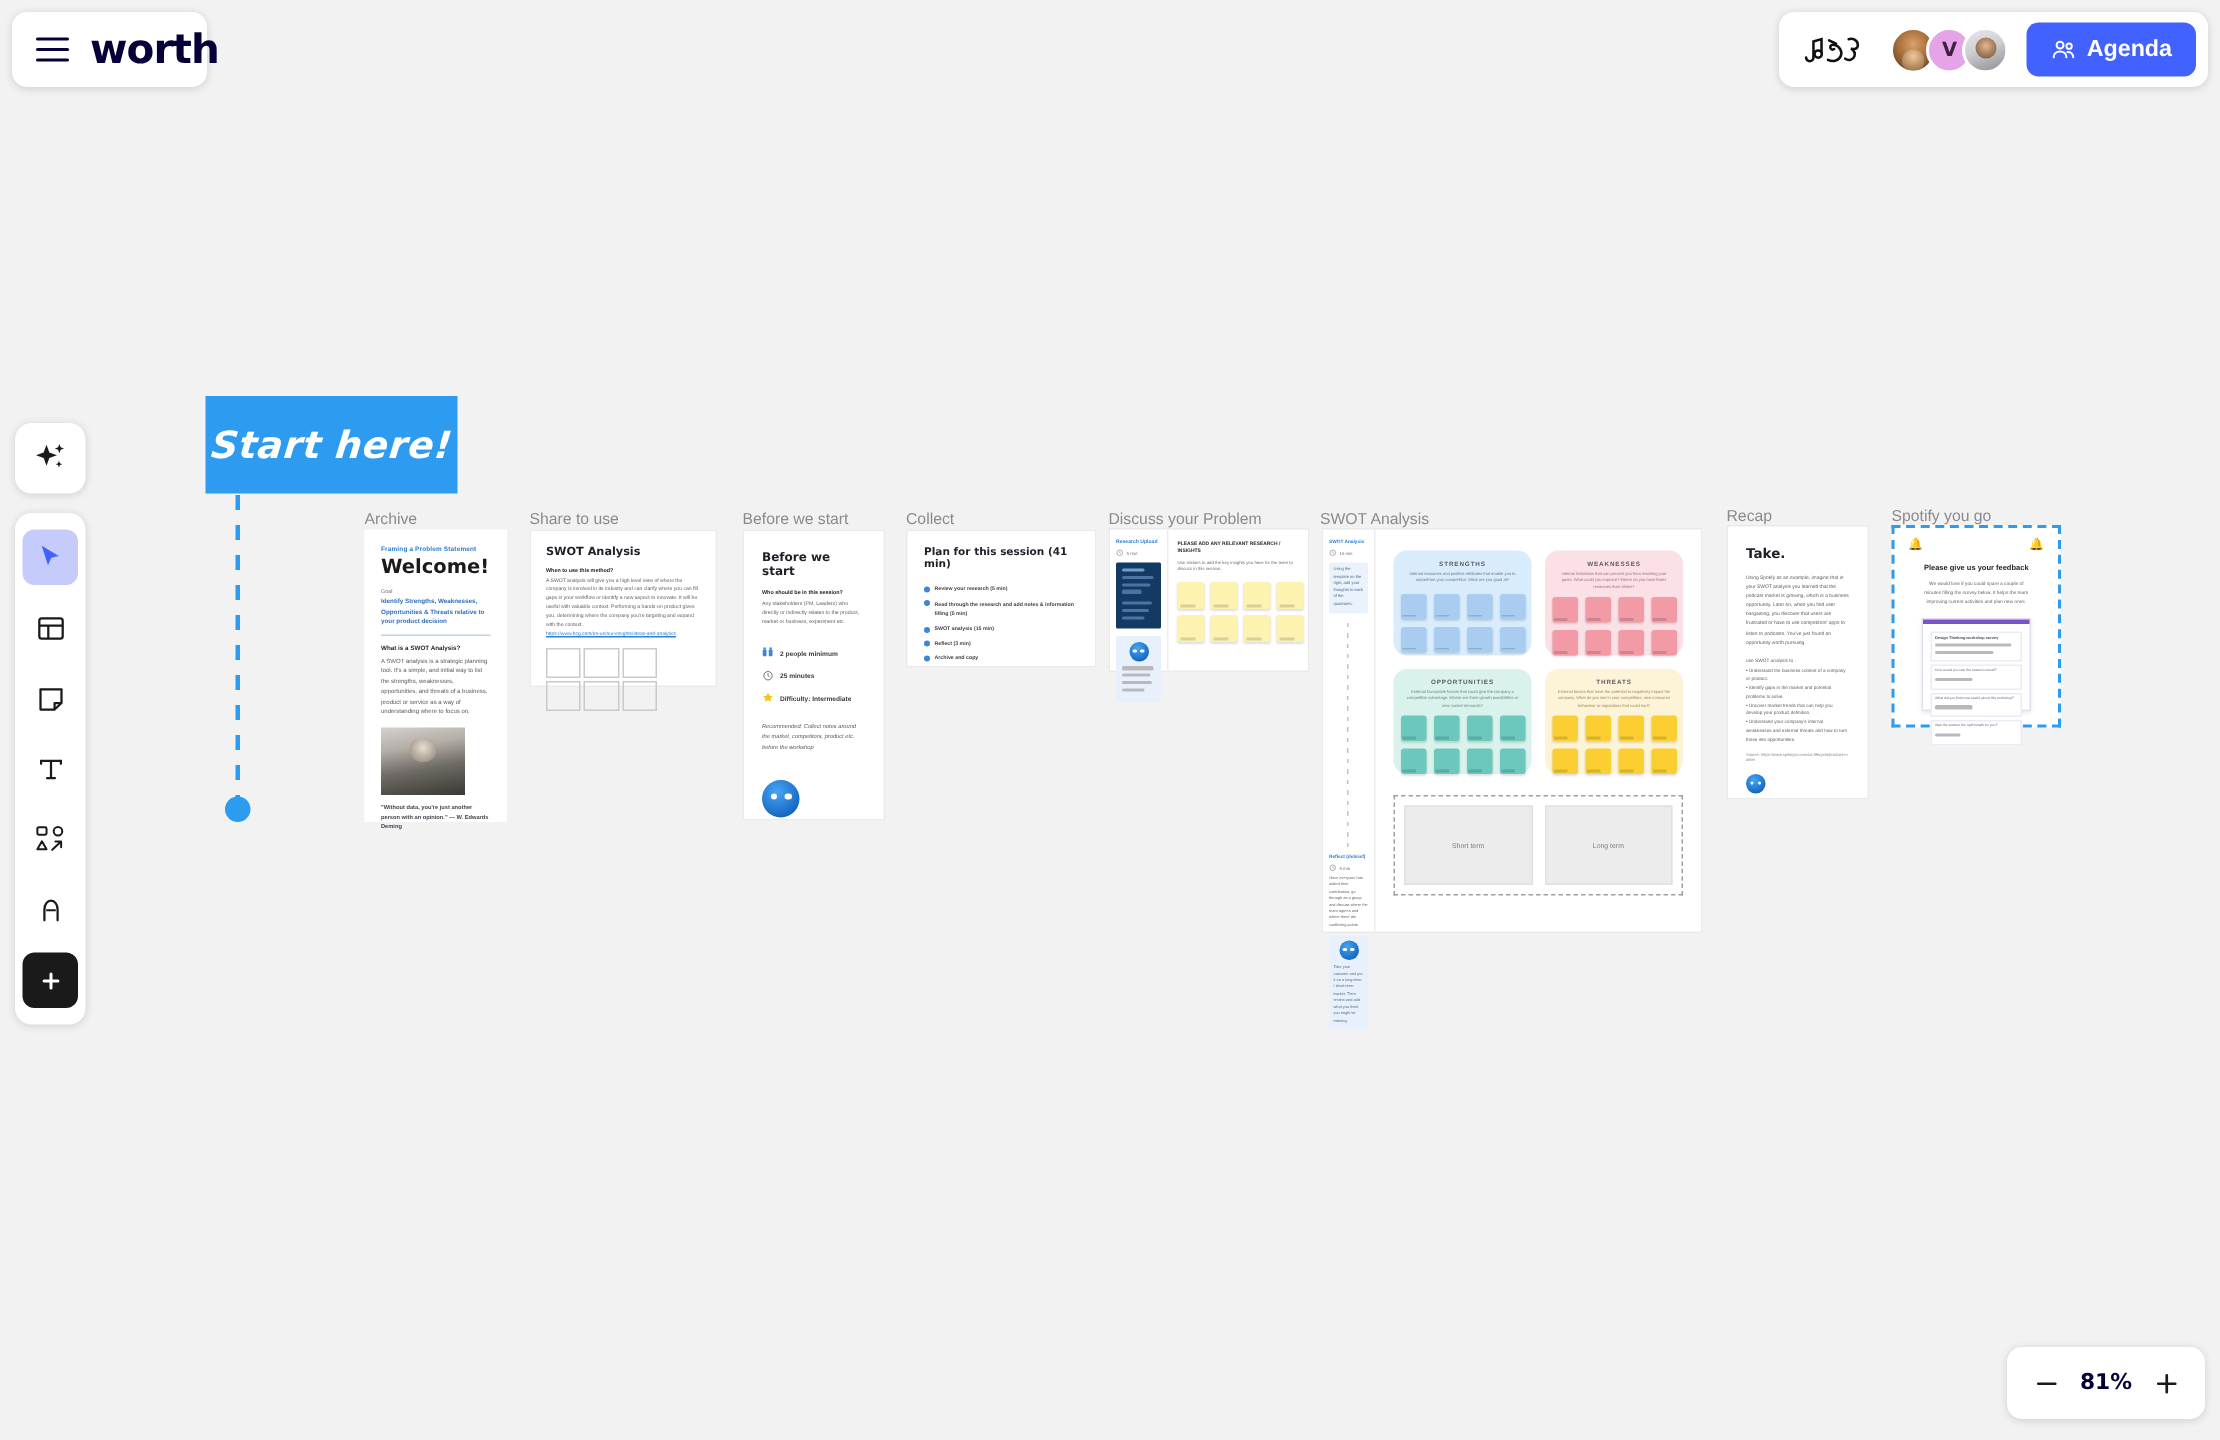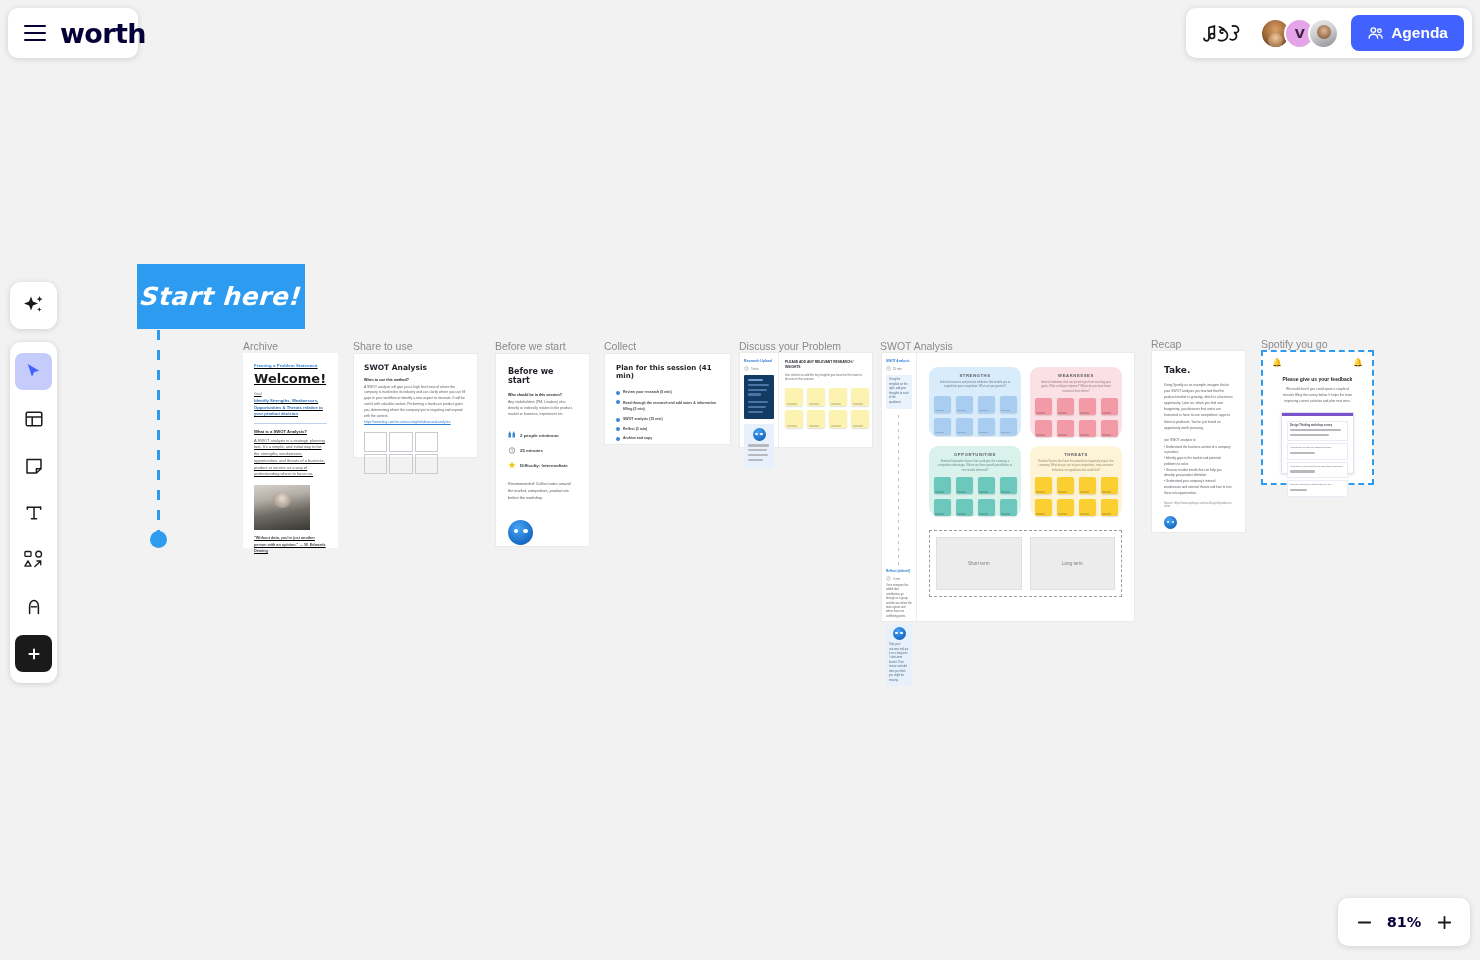--- a/index.html
+++ b/index.html
@@ -138,21 +138,21 @@
 
   <div class="frame-label" style="left:243px;top:340px;">Archive</div>
   <div class="frame-label" style="left:353px;top:340px;">Share to use</div>
   <div class="frame-label" style="left:495px;top:340px;">Before we start</div>
   <div class="frame-label" style="left:604px;top:340px;">Collect</div>
   <div class="frame-label" style="left:739px;top:340px;">Discuss your Problem</div>
   <div class="frame-label" style="left:880px;top:340px;">SWOT Analysis</div>
   <div class="frame-label" style="left:1151px;top:338px;">Recap</div>
   <div class="frame-label" style="left:1261px;top:338px;">Spotify you go</div>
 
-  <div class="frame" style="left:243px;top:353px;width:95px;height:195px;text-decoration:underline;">
+  <div class="frame" style="left:243px;top:353px;width:95px;height:195px;">
     <div style="padding:10px 11px;">
       <div class="w-head">Framing a Problem Statement</div>
       <div class="w-title">Welcome!</div>
       <div style="font-size:3.6px;color:#70707a;margin-bottom:2px;">Goal</div>
       <div style="font-size:4.2px;font-weight:700;color:#2d6fb8;line-height:1.55;margin-bottom:5px;">Identify Strengths, Weaknesses, Opportunities &amp; Threats relative to your product decision</div>
       <div style="border-top:1px solid #bcd4ea;margin-bottom:5px;"></div>
       <div style="font-size:4.2px;font-weight:700;color:#1f1f28;margin-bottom:4px;">What is a SWOT Analysis?</div>
       <div style="font-size:4px;color:#5a5a63;line-height:1.7;">A SWOT analysis is a strategic planning tool. It's a simple, and initial way to list the strengths, weaknesses, opportunities, and threats of a business, product or service as a way of understanding where to focus on.</div>
       <div class="photo" style="width:56px;height:45px;margin:7px 0 5px;"></div>
       <div style="font-size:3.8px;font-weight:700;color:#44444d;line-height:1.7;">"Without data, you're just another person with an opinion." — W. Edwards Deming</div>

